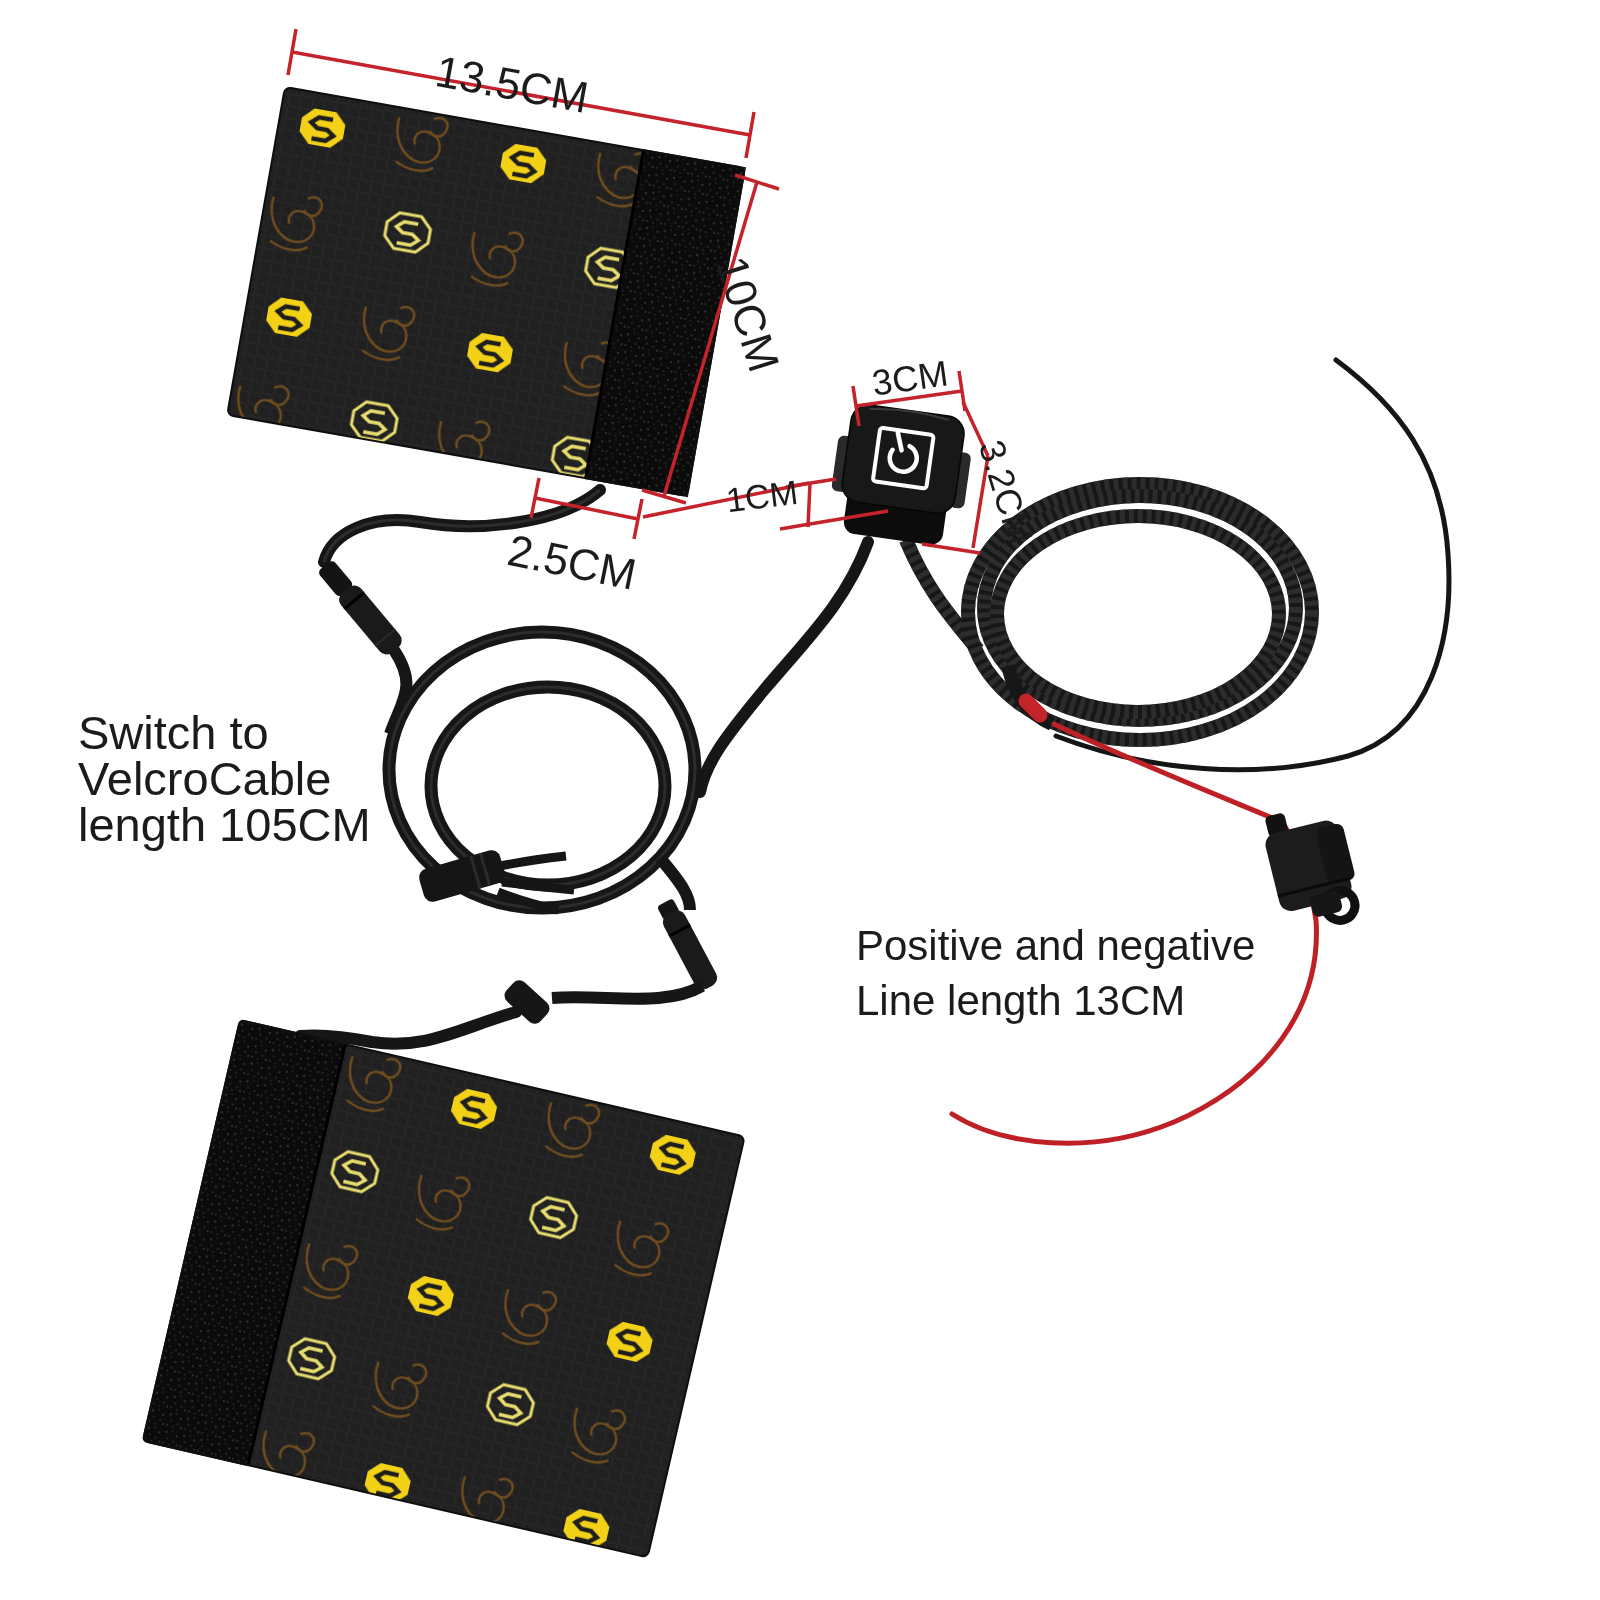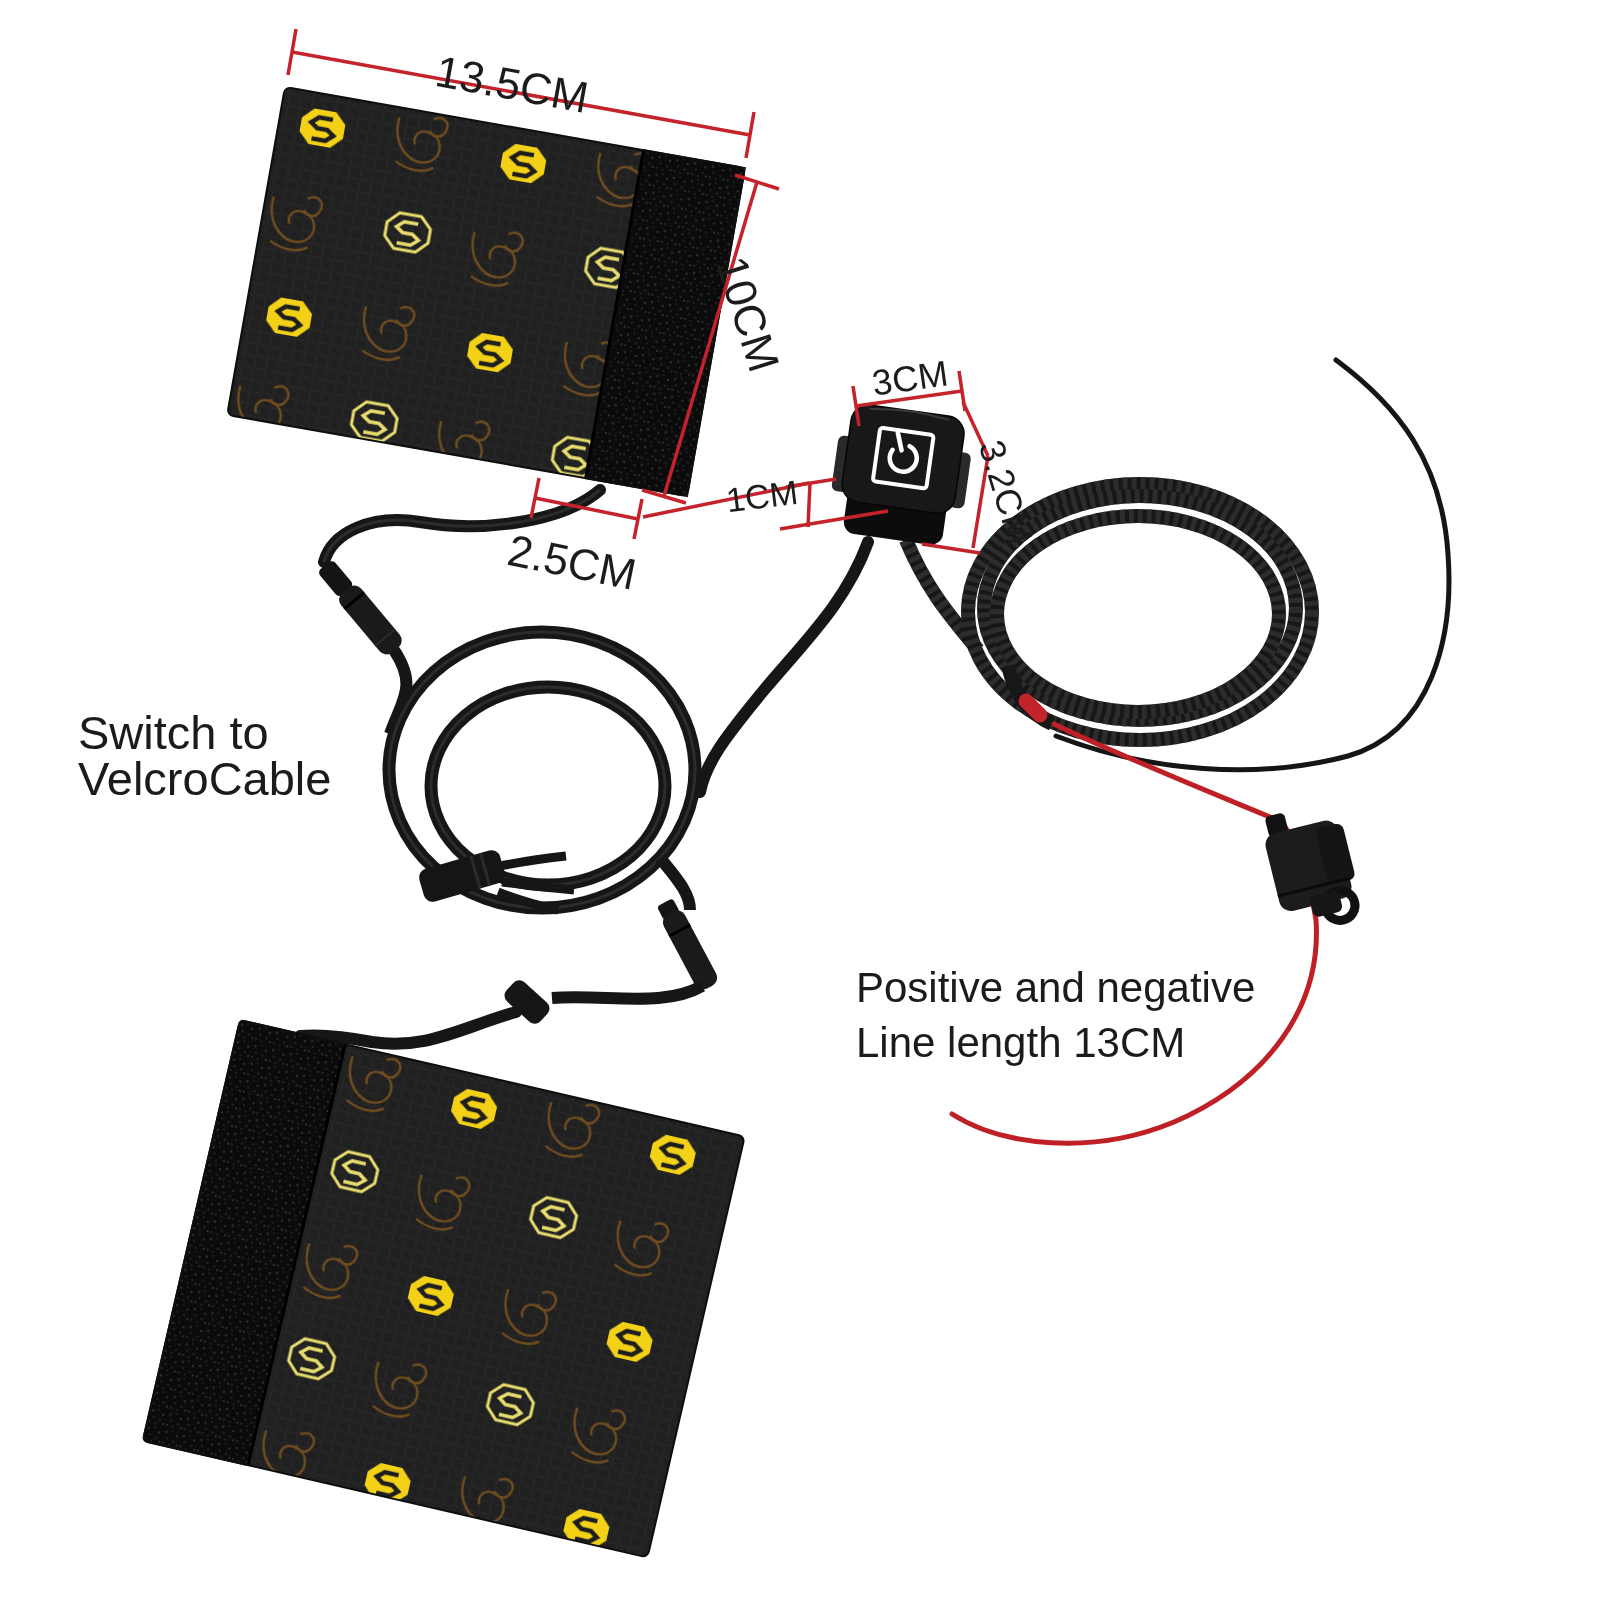--- a/index.html
+++ b/index.html
@@ -3,21 +3,21 @@
 <meta charset="utf-8">
 <style>
   html,body{margin:0;padding:0;background:#fff;}
   #stage{position:relative;width:1600px;height:1600px;background:#ffffff;overflow:hidden;
          font-family:"Liberation Sans",sans-serif;}
   #stage svg{position:absolute;left:0;top:0;}
   .note{position:absolute;color:#1b1b1b;white-space:nowrap;}
   .note span{display:block;}
   #note-power{left:952px;top:240px;font-size:39px;line-height:49px;}
   #note-velcro{left:78px;top:704px;font-size:47px;line-height:46px;margin-top:6px;}
-  #note-pigtail{left:856px;top:960px;font-size:42px;line-height:55px;}
+  #note-pigtail{left:856px;top:918px;font-size:42px;line-height:55px;}
   .dimlab{font-family:"Liberation Sans",sans-serif;fill:#1c1c1c;}
 </style>
 </head>
 <body>
 
 <div id="stage">
 <svg width="1600" height="1600" viewBox="0 0 1600 1600">
   <defs>
 
     <pattern id="p-fab" width="12" height="12" patternUnits="userSpaceOnUse">
@@ -200,18 +200,19 @@
   <text class="dimlab" font-size="34" text-anchor="middle" transform="translate(762,496) rotate(-7)" dy="0.35em">1CM</text>
   <text class="dimlab" font-size="36" text-anchor="middle" transform="translate(910,378) rotate(-8)" dy="0.35em">3CM</text>
   <text class="dimlab" font-size="36" text-anchor="middle" transform="translate(1006,492) rotate(73)" dy="0.35em">3.2CM</text>
 </svg>
 
   <div class="note" id="note-power">
   </div>
   <div class="note" id="note-velcro">
     <span>Switch to</span>
     <span>VelcroCable</span>
+    <span>length 105CM</span>
   </div>
   <div class="note" id="note-pigtail">
     <span>Positive and negative</span>
     <span>Line length 13CM</span>
   </div>
 </div>
 
 </body></html>

